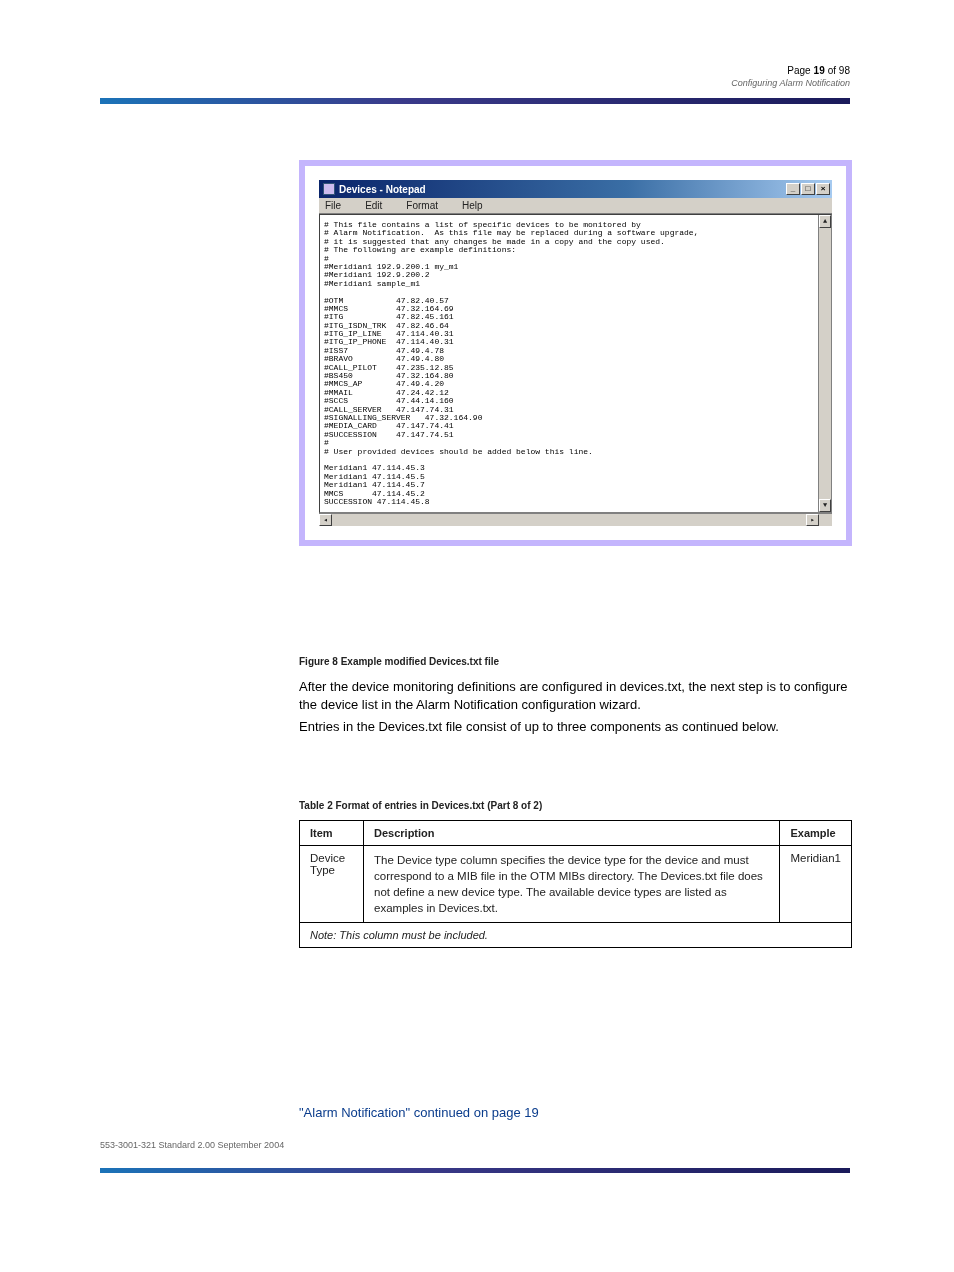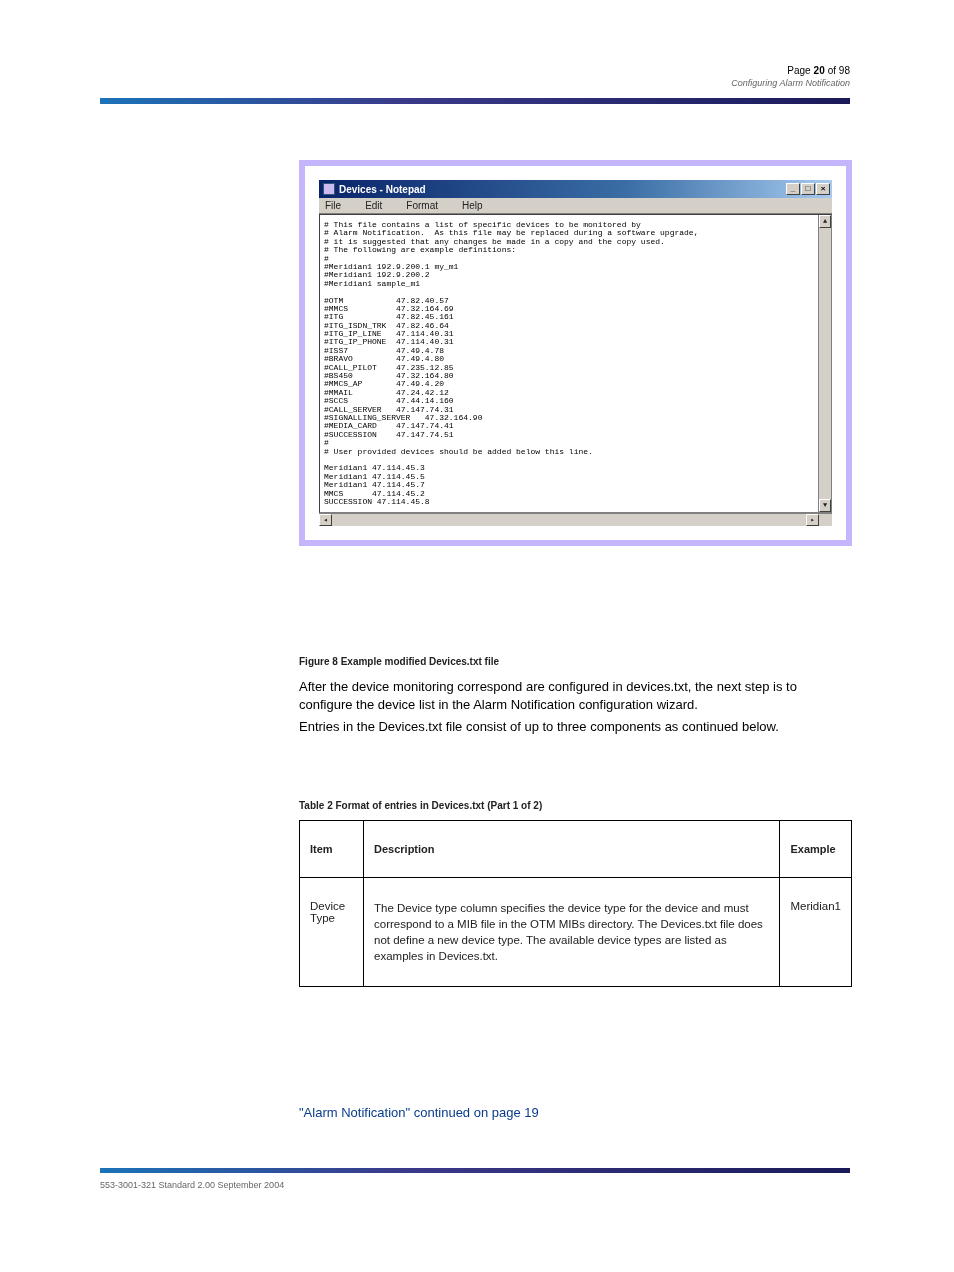--- a/index.html
+++ b/index.html
@@ -32,21 +32,21 @@
     top: 65px;
     right: 104px;
     text-align: right;
     font-size: 10px;
     color: #000;
   }
   .header-right .pg { font-weight: bold; letter-spacing: 0.02em; }
   .header-right .sub { font-size: 9px; color: #666; margin-top: 2px; font-style: italic; }
   .footer-left {
     position: absolute;
-    top: 1180px;
+    top: 1140px;
     left: 100px;
     font-size: 9px;
     color: #666;
   }
   
   .figure-wrap {
     position: absolute;
     left: 299px;
     top: 160px;
     width: 553px;
@@ -172,21 +172,21 @@
   table.fmt {
     position: absolute;
     left: 299px;
     top: 820px;
     width: 553px;
     border-collapse: collapse;
     font-size: 11.5px;
   }
   table.fmt th, table.fmt td {
     border: 1px solid #000;
-    padding: 22px 10px;
+    padding: 6px 10px;
     vertical-align: top;
     text-align: left;
     font-weight: normal;
   }
   table.fmt th { font-weight: bold; font-size: 11px; }
   table.fmt td.desc { line-height: 1.4; }
   table.fmt td.example { font-family: Liberation Sans, sans-serif; }
   table.fmt tr.note td { font-style: italic; font-size: 11px; }
 
   .continued-link {
@@ -197,21 +197,21 @@
     color: #0a3c8c;
   }
 </style>
 </head>
 <body>
 
 <div class="top-bar"></div>
 <div class="bottom-bar"></div>
 
 <div class="header-right">
-  <div>Page <span class="pg">20</span> of 98</div>
+  <div>Page <span class="pg">19</span> of 98</div>
   <div class="sub">Configuring Alarm Notification</div>
 </div>
 
 <div class="figure-wrap">
   <div class="np-window">
     <div class="np-title">
       <span class="np-icon"></span>
       <span class="np-name">Devices - Notepad</span>
       <span class="np-btns">
         <span class="np-btn">_</span>
@@ -268,34 +268,37 @@
     <div class="np-hscroll">
       <div class="arr lf">◂</div>
       <div class="arr rt">▸</div>
       <div class="corner"></div>
     </div>
   </div>
 </div>
 
 <div class="figure-caption">Figure 8   Example modified Devices.txt file</div>
 
-<div class="body-text bt1">After the device monitoring correspond are configured in devices.txt, the next step is to configure the device list in the Alarm Notification configuration wizard.</div>
+<div class="body-text bt1">After the device monitoring definitions are configured in devices.txt, the next step is to configure the device list in the Alarm Notification configuration wizard.</div>
 <div class="body-text bt2">Entries in the Devices.txt file consist of up to three components as continued below.</div>
-<div class="table-title">Table 2   Format of entries in Devices.txt  (Part 1 of 2)</div>
+<div class="table-title">Table 2   Format of entries in Devices.txt  (Part 8 of 2)</div>
 
 <table class="fmt">
   <tbody>
       <tr>
     <th>Item</th>
     <th>Description</th>
     <th>Example</th>
   </tr>
   <tr>
     <td style="font-weight:normal;">Device Type</td>
     <td class="desc">The Device type column specifies the device type for the device and must correspond to a MIB file in the OTM MIBs directory. The Devices.txt file does not define a new device type. The available device types are listed as examples in Devices.txt.</td>
     <td class="example">Meridian1</td>
   </tr>
+  <tr class="note">
+    <td colspan="3">Note: This column must be included.</td>
+  </tr>
 </tbody>
   </table>
 
 <div class="continued-link">"Alarm Notification" continued on page 19</div>
 
 <div class="footer-left">553-3001-321   Standard 2.00   September 2004</div>
 
 </body></html>

